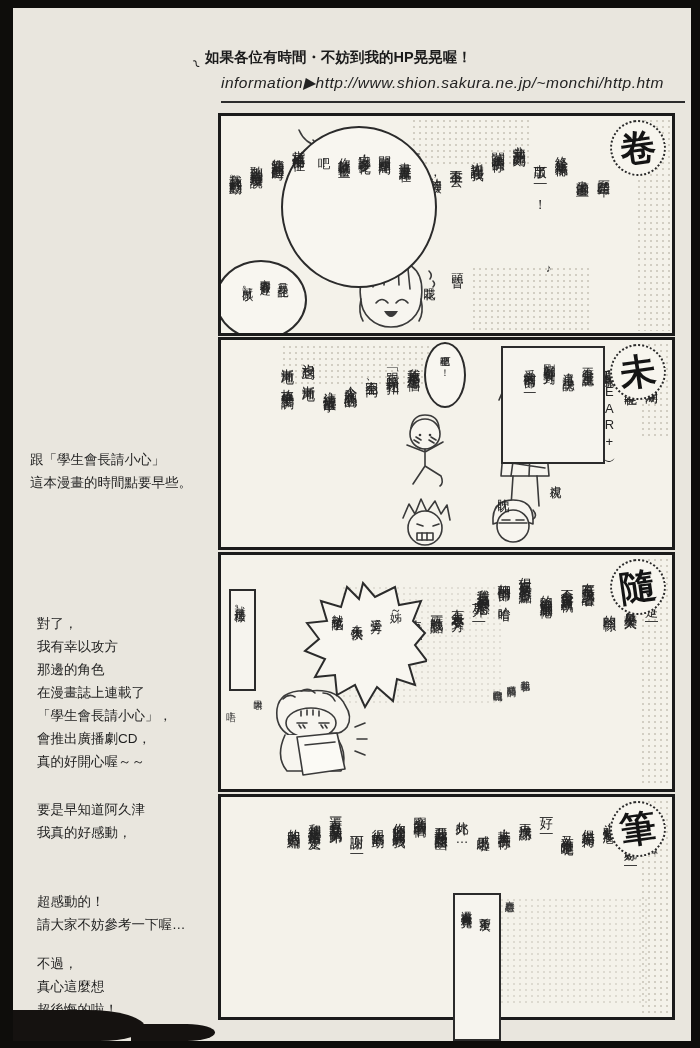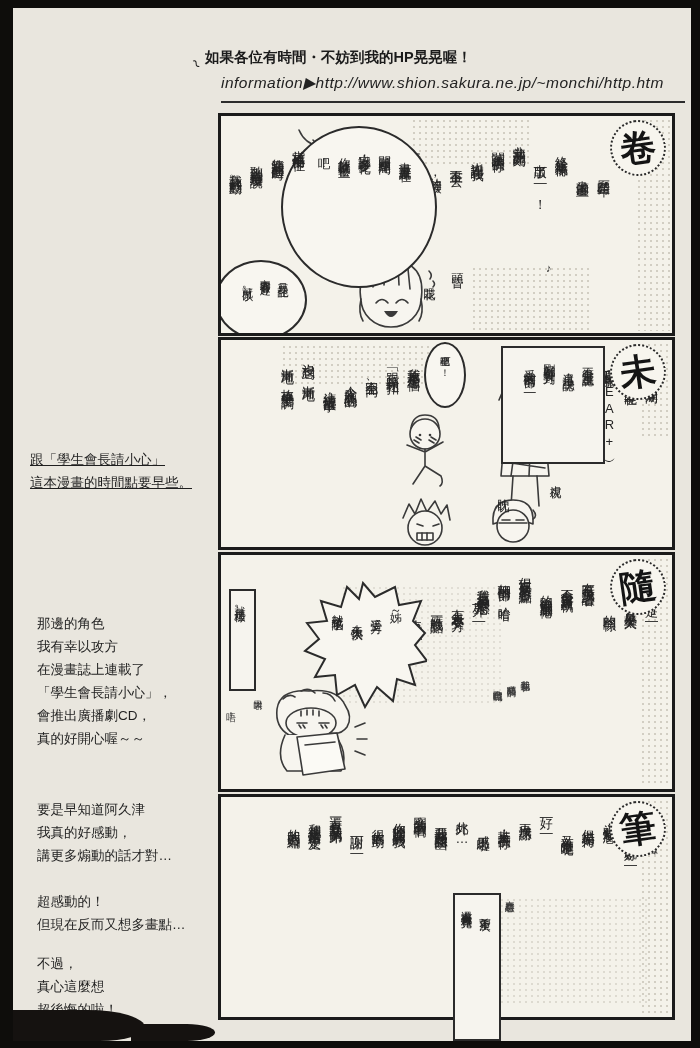--- a/index.html
+++ b/index.html
@@ -254,40 +254,40 @@
     <div class="vtext small" style="left:252px;top:98px;font-size:10px;">♪♪♪</div>
   </section>
 
   <div class="tbox" style="left:440px;top:885px;width:48px;height:148px;">
     <div class="vtext" style="top:7px;right:5px;font-size:11.5px;letter-spacing:1px;position:absolute;">
         <div style="padding-top: 6px;">希望下次</div>
         <div style="padding-top: 0px;">還有機會再相見…</div>
       </div>
   </div>
 
-  <div class="hnote" style="left:17px;top:440px;text-decoration:underline;">
+  <div class="hnote" style="left:17px;top:440px;">
       <div>跟「學生會長請小心」</div>
       <div>這本漫畫的時間點要早些。</div>
     </div>
   <div class="hnote" style="left:24px;top:604px;">
+      <div>對了，</div>
+      <div>我有幸以攻方</div>
       <div>那邊的角色</div>
-      <div>我有幸以攻方</div>
       <div>在漫畫誌上連載了</div>
       <div>「學生會長請小心」，</div>
       <div>會推出廣播劇CD，</div>
       <div>真的好開心喔～～</div>
     </div>
   <div class="hnote" style="left:24px;top:790px;">
       <div>要是早知道阿久津</div>
       <div>我真的好感動，</div>
-      <div>講更多煽動的話才對…</div>
     </div>
   <div class="hnote" style="left:24px;top:882px;">
       <div>超感動的！</div>
-      <div>但現在反而又想多畫點…</div>
+      <div>請大家不妨參考一下喔…</div>
     </div>
   <div class="hnote" style="left:24px;top:944px;">
       <div>不過，</div>
       <div>真心這麼想</div>
       <div>超後悔的啦！</div>
     </div>
 
   <div class="blob b1"></div>
   <div class="blob b2"></div>
 </div>

